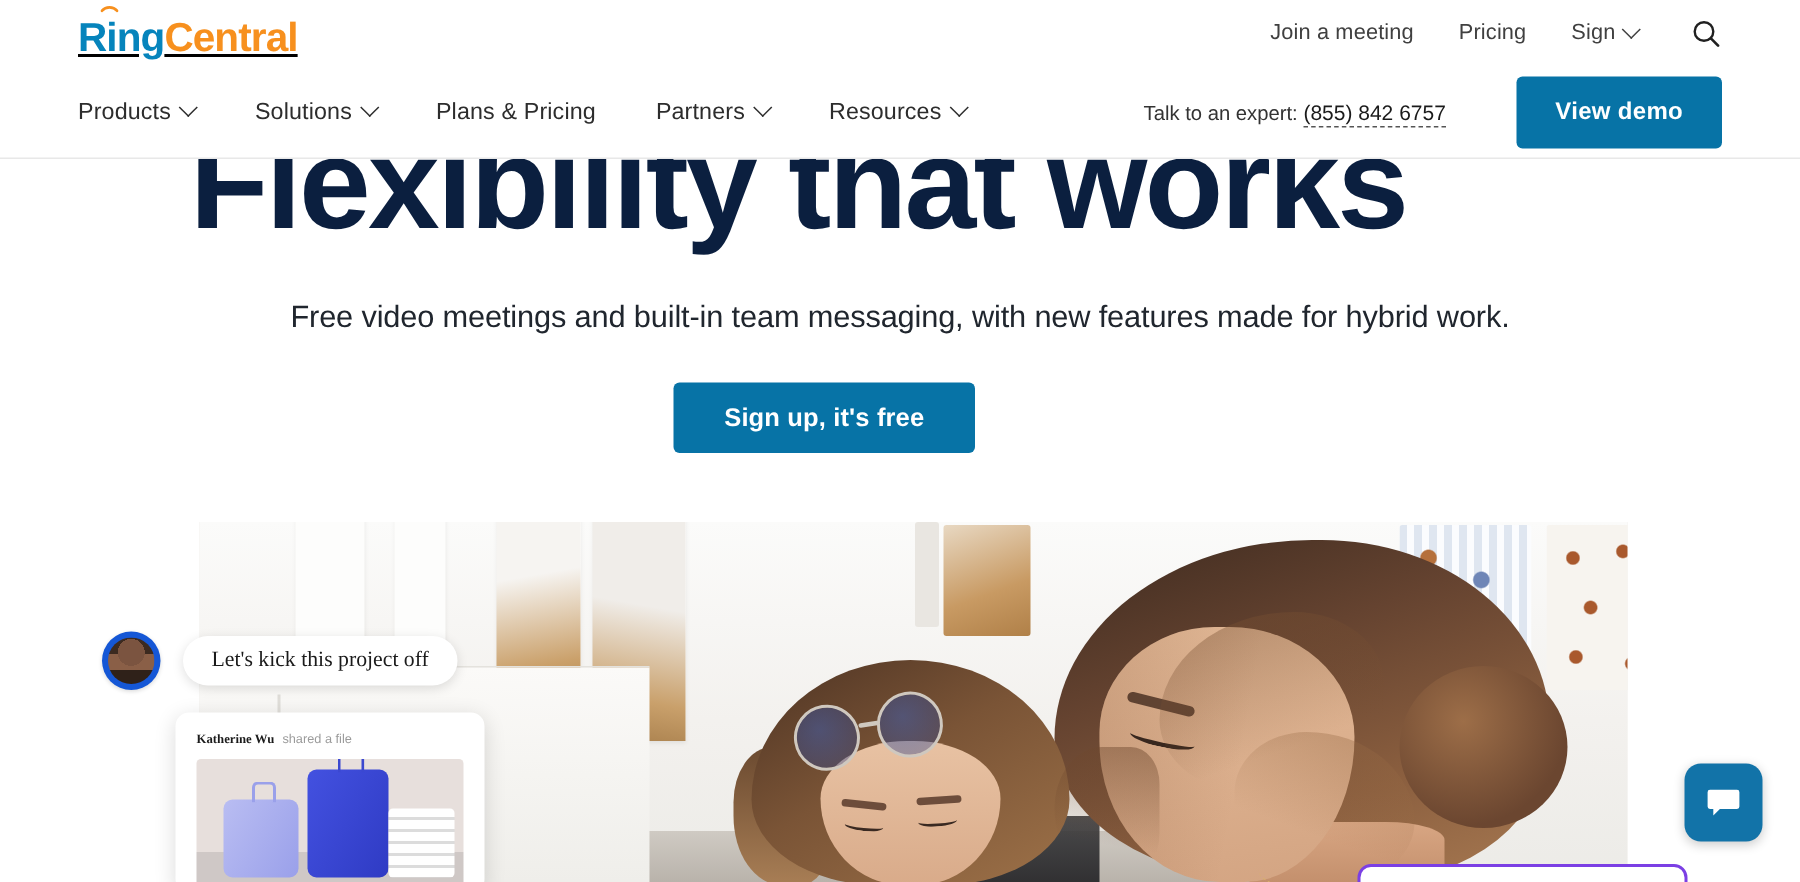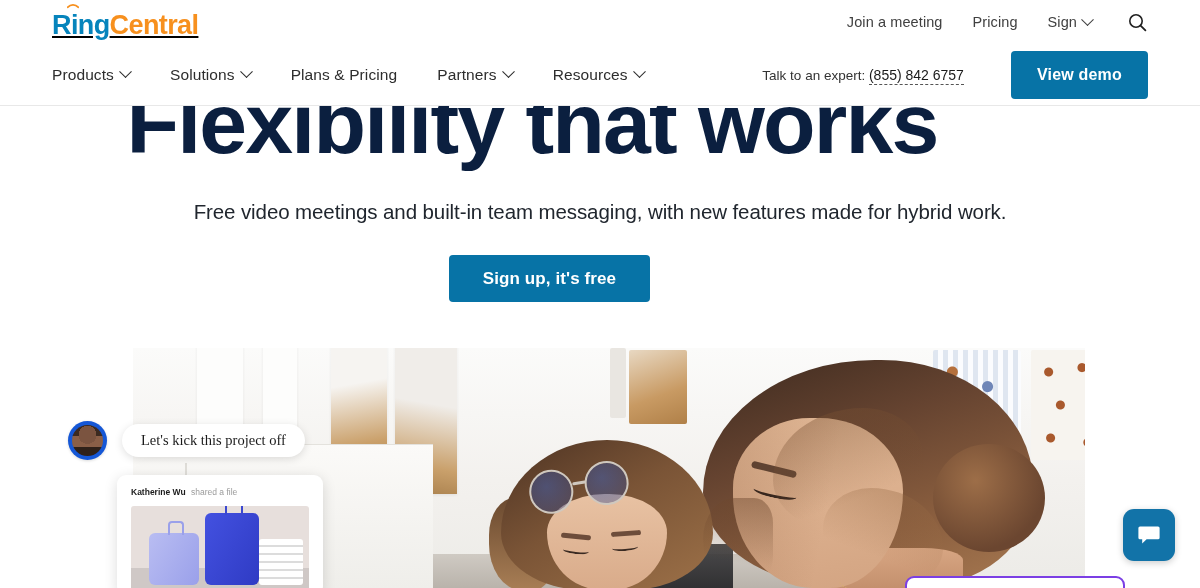--- a/index.html
+++ b/index.html
@@ -291,21 +291,21 @@
     box-shadow: 0 2px 8px rgba(0,0,0,.13);
     white-space: nowrap;
   }
   .file-card {
     position: absolute; left: 117px; top: 475px; width: 206px; height: 120px;
     background: #fff; border-radius: 9px; z-index: 20;
     box-shadow: 0 3px 14px rgba(0,0,0,.14);
     padding: 12px 14px 0 14px; overflow: hidden;
   }
   .file-card-head { font-size: 8.5px; white-space: nowrap; }
-  .file-card-head .who { font-weight: bold; color: #1b1b1b; }
+  .file-card-head .who { font-weight: bold; color: #1b1b1b; font-family: Liberation Serif, serif; }
   .file-card-head .act { color: #9b9b9b; margin-left: 3px; }
   .file-thumb {
     margin-top: 9px; width: 178px; height: 86px; border-radius: 3px;
     position: relative; overflow: hidden;
     background: linear-gradient(180deg,#e7dfdc 0 72%, #cfc8c6 72% 100%);
   }
   .case-a {
     position: absolute; left: 18px; bottom: 7px; width: 50px; height: 52px;
     background: linear-gradient(120deg,#b9bdf2,#9aa0ea);
     border-radius: 6px;

